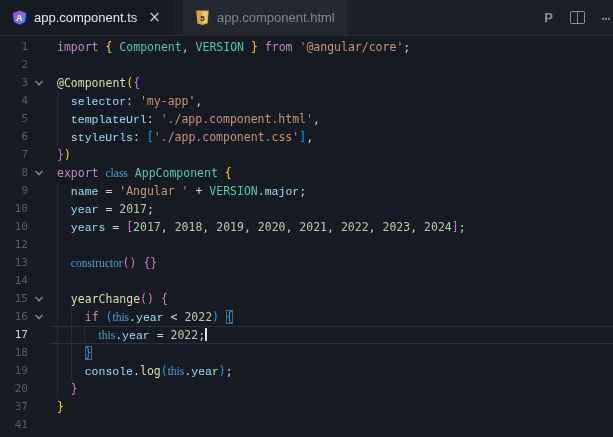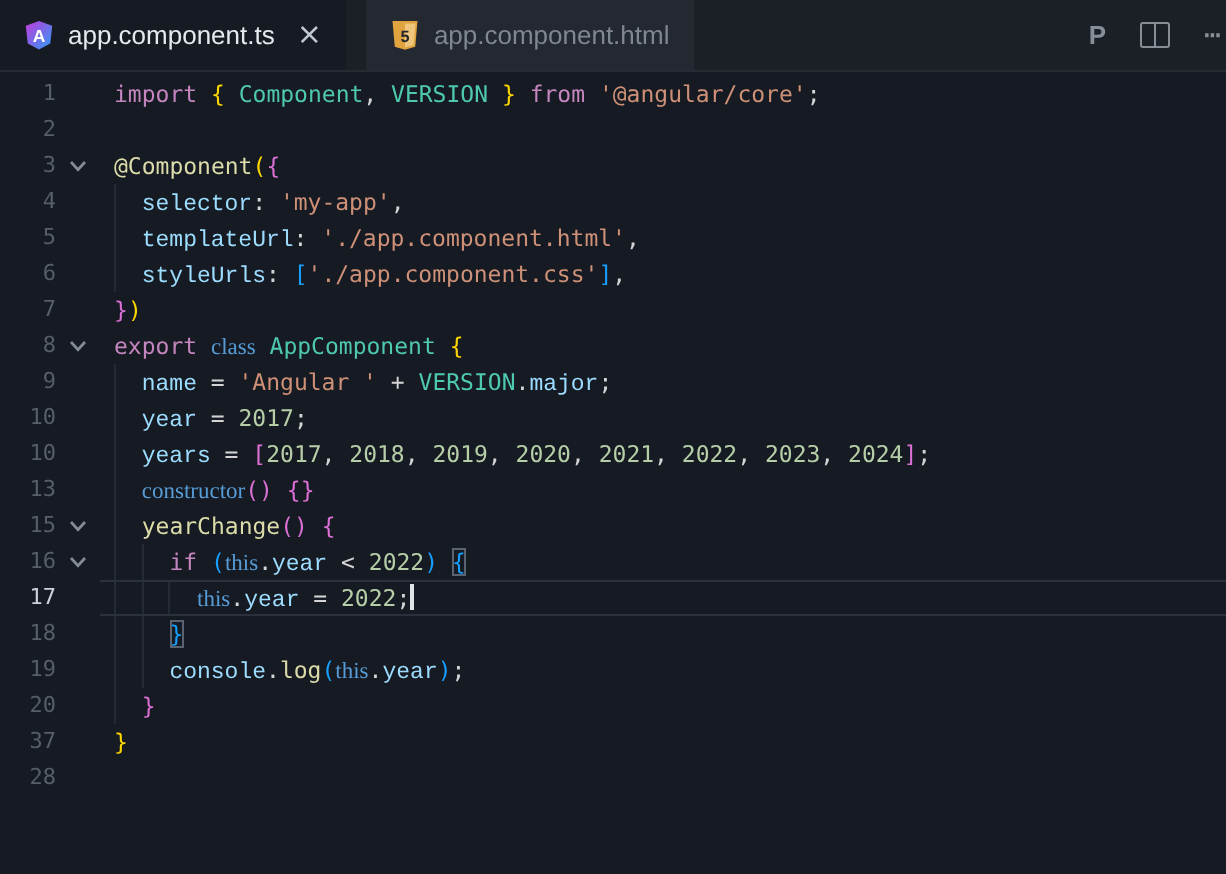--- a/index.html
+++ b/index.html
@@ -162,23 +162,33 @@
         <span class="ln">10</span>
         <span class="foldc"></span>
         <span class="code"><span class="guide" style="left: 7px;"></span><span class="tk-d">  </span><span class="tk-var">year</span><span class="tk-d"> = </span><span class="tk-num">2017</span><span class="tk-d">;</span></span>
       </div>
       <div class="line">
         <span class="ln">10</span>
         <span class="foldc"></span>
         <span class="code"><span class="guide" style="left: 7px;"></span><span class="tk-d">  </span><span class="tk-var">years</span><span class="tk-d"> = </span><span class="tk-b2">[</span><span class="tk-num">2017</span><span class="tk-d">, </span><span class="tk-num">2018</span><span class="tk-d">, </span><span class="tk-num">2019</span><span class="tk-d">, </span><span class="tk-num">2020</span><span class="tk-d">, </span><span class="tk-num">2021</span><span class="tk-d">, </span><span class="tk-num">2022</span><span class="tk-d">, </span><span class="tk-num">2023</span><span class="tk-d">, </span><span class="tk-num">2024</span><span class="tk-b2">]</span><span class="tk-d">;</span></span>
       </div>
       <div class="line">
+        <span class="ln">12</span>
+        <span class="foldc"></span>
+        <span class="code"><span class="guide" style="left: 7px;"></span></span>
+      </div>
+      <div class="line">
         <span class="ln">13</span>
         <span class="foldc"></span>
         <span class="code"><span class="guide" style="left: 7px;"></span><span class="tk-d">  </span><span class="tk-kw2">constructor</span><span class="tk-b2">(</span><span class="tk-b2">)</span><span class="tk-d"> </span><span class="tk-b2">{</span><span class="tk-b2">}</span></span>
+      </div>
+      <div class="line">
+        <span class="ln">14</span>
+        <span class="foldc"></span>
+        <span class="code"><span class="guide" style="left: 7px;"></span></span>
       </div>
       <div class="line">
         <span class="ln">15</span>
         <span class="foldc">
           <svg width="10" height="10" viewBox="0 0 10 10">
             <polyline points="1.5,3 5,6.8 8.5,3" fill="none" stroke="#848b94" stroke-width="1.4"></polyline>
           </svg>
         </span>
         <span class="code"><span class="guide" style="left: 7px;"></span><span class="tk-d">  </span><span class="tk-fn">yearChange</span><span class="tk-b2">(</span><span class="tk-b2">)</span><span class="tk-d"> </span><span class="tk-b2">{</span></span>
       </div>
@@ -210,18 +220,18 @@
         <span class="ln">20</span>
         <span class="foldc"></span>
         <span class="code"><span class="guide" style="left: 7px;"></span><span class="tk-d">  </span><span class="tk-b2">}</span></span>
       </div>
       <div class="line">
         <span class="ln">37</span>
         <span class="foldc"></span>
         <span class="code"><span class="tk-b1">}</span></span>
       </div>
       <div class="line">
-        <span class="ln">28</span>
+        <span class="ln">41</span>
         <span class="foldc"></span>
         <span class="code"></span>
       </div>
     </div>
 </div>
 
 </body></html>

